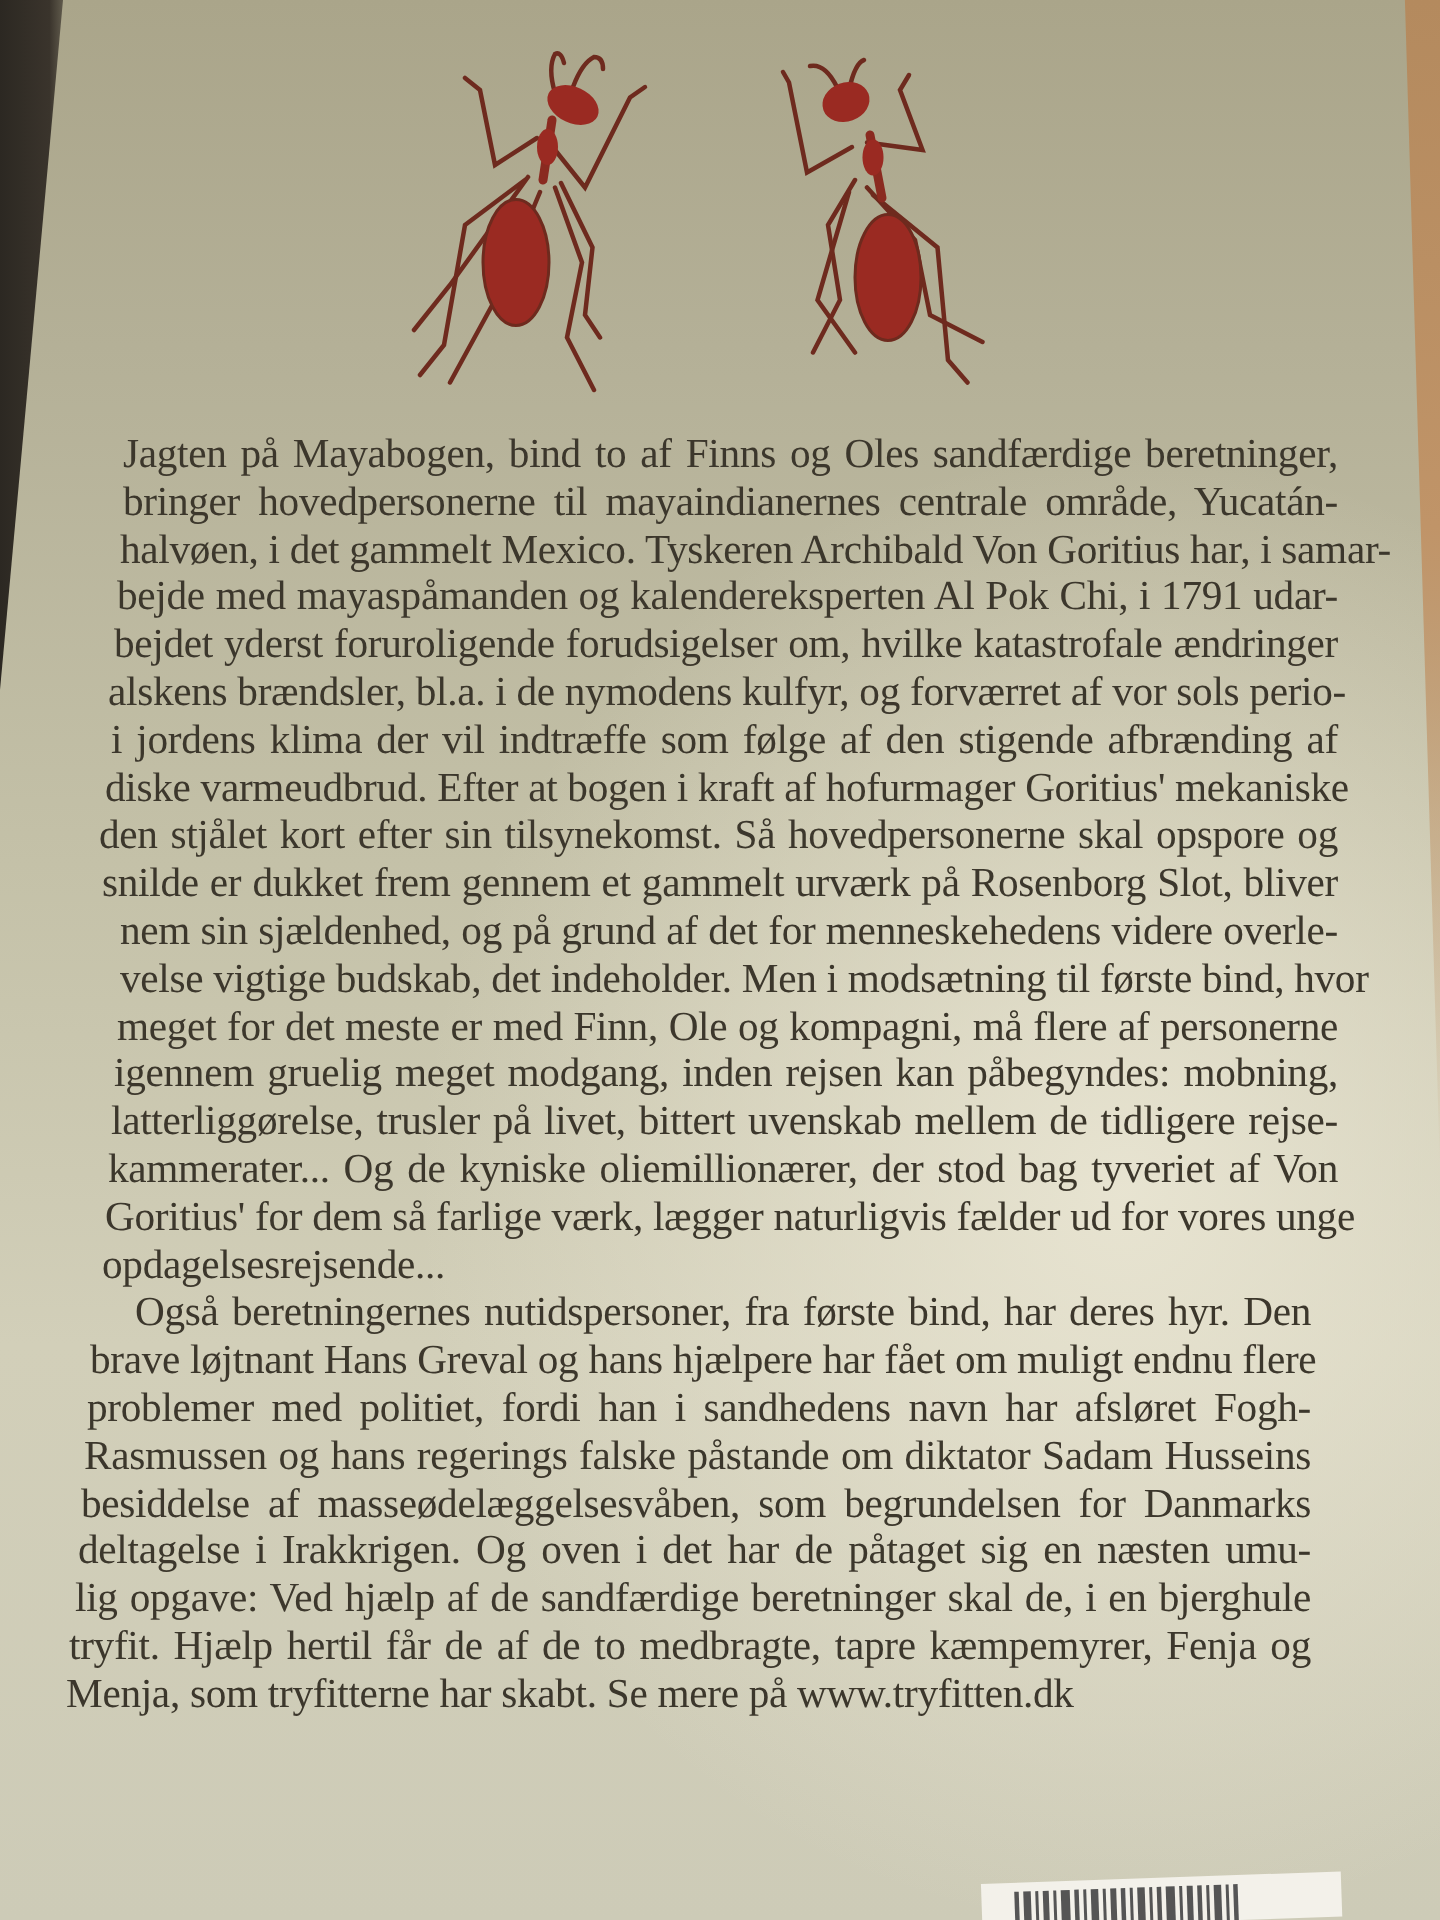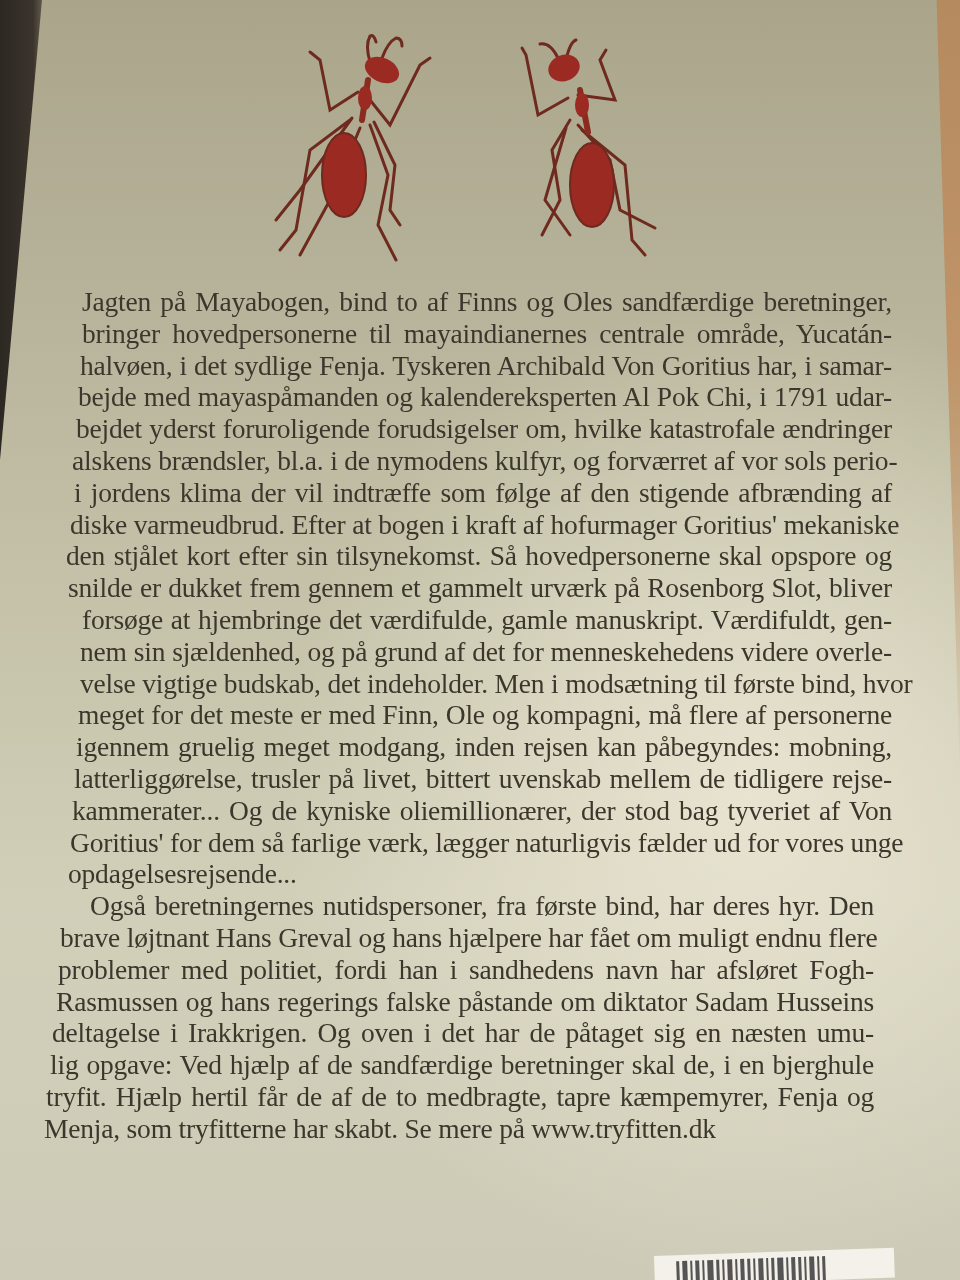--- a/index.html
+++ b/index.html
@@ -82,43 +82,43 @@
   </g>
   <ellipse cx="294" cy="68" rx="16" ry="13" fill="#9a2a22" transform="rotate(-20 294 68)"></ellipse>
   <ellipse cx="312" cy="105" rx="7" ry="12" fill="#9a2a22"></ellipse>
   <ellipse cx="322" cy="185" rx="22" ry="42" fill="#9a2a22" stroke="#6e2a1e" stroke-width="2"></ellipse>
 </svg>
 
 <div class="blurb">
   <div style="padding-left:52px; padding-right:8px;">
     <span class="line">Jagten på Mayabogen, bind to af Finns og Oles sandfærdige beretninger,</span>
     <span class="line">bringer hovedpersonerne til mayaindianernes centrale område, Yucatán-</span>
-    <span class="line" style="margin-left:-2px">halvøen, i det sydlige Fenja. Tyskeren Archibald Von Goritius har, i samar-</span>
+    <span class="line" style="margin-left:-2px">halvøen, i det gammelt Mexico. Tyskeren Archibald Von Goritius har, i samar-</span>
     <span class="line" style="margin-left:-4px">bejde med mayaspåmanden og kalendereksperten Al Pok Chi, i 1791 udar-</span>
     <span class="line" style="margin-left:-6px">bejdet yderst foruroligende forudsigelser om, hvilke katastrofale ændringer</span>
     <span class="line" style="margin-left:-10px">alskens brændsler, bl.a. i de nymodens kulfyr, og forværret af vor sols perio-</span>
     <span class="line" style="margin-left:-8px">i jordens klima der vil indtræffe som følge af den stigende afbrænding af</span>
     <span class="line" style="margin-left:-12px">diske varmeudbrud. Efter at bogen i kraft af hofurmager Goritius' mekaniske</span>
     <span class="line" style="margin-left:-16px">den stjålet kort efter sin tilsynekomst. Så hovedpersonerne skal opspore og</span>
     <span class="line" style="margin-left:-14px">snilde er dukket frem gennem et gammelt urværk på Rosenborg Slot, bliver</span>
-    <span class="line" style="margin-left:0px">forsøge at hjembringe det værdifulde, gamle manuskript. Værdifuldt, gen-</span>
     <span class="line" style="margin-left:-2px">nem sin sjældenhed, og på grund af det for menneskehedens videre overle-</span>
     <span class="line" style="margin-left:-2px">velse vigtige budskab, det indeholder. Men i modsætning til første bind, hvor</span>
     <span class="line" style="margin-left:-4px">meget for det meste er med Finn, Ole og kompagni, må flere af personerne</span>
     <span class="line" style="margin-left:-6px">igennem gruelig meget modgang, inden rejsen kan påbegyndes: mobning,</span>
     <span class="line" style="margin-left:-8px">latterliggørelse, trusler på livet, bittert uvenskab mellem de tidligere rejse-</span>
     <span class="line" style="margin-left:-10px">kammerater... Og de kyniske oliemillionærer, der stod bag tyveriet af Von</span>
     <span class="line" style="margin-left:-12px">Goritius' for dem så farlige værk, lægger naturligvis fælder ud for vores unge</span>
     <span class="line last" style="margin-left:-14px">opdagelsesrejsende...</span>
   </div>
   <div style="padding-left:24px; padding-right:26px;">
     <span class="line" style="padding-left:36px">Også beretningernes nutidspersoner, fra første bind, har deres hyr. Den</span>
     <span class="line" style="margin-left:6px">brave løjtnant Hans Greval og hans hjælpere har fået om muligt endnu flere</span>
     <span class="line" style="margin-left:4px">problemer med politiet, fordi han i sandhedens navn har afsløret Fogh-</span>
     <span class="line" style="margin-left:2px">Rasmussen og hans regerings falske påstande om diktator Sadam Husseins</span>
+    <span class="line" style="margin-left:0px">besiddelse af masseødelæggelsesvåben, som begrundelsen for Danmarks</span>
     <span class="line" style="margin-left:-2px">deltagelse i Irakkrigen.  Og oven i det har de påtaget sig en næsten umu-</span>
     <span class="line" style="margin-left:-4px">lig opgave: Ved hjælp af de sandfærdige beretninger skal de, i en bjerghule</span>
     <span class="line" style="margin-left:-8px">tryfit. Hjælp hertil får de af de to medbragte, tapre kæmpemyrer, Fenja og</span>
     <span class="line last" style="margin-left:-10px">Menja, som tryfitterne har skabt. Se mere på www.tryfitten.dk</span>
   </div>
 </div>
 
 <div class="barcode">
   <span class="bar" style="width:3px"></span>
     <span class="bar" style="width:5px"></span>

